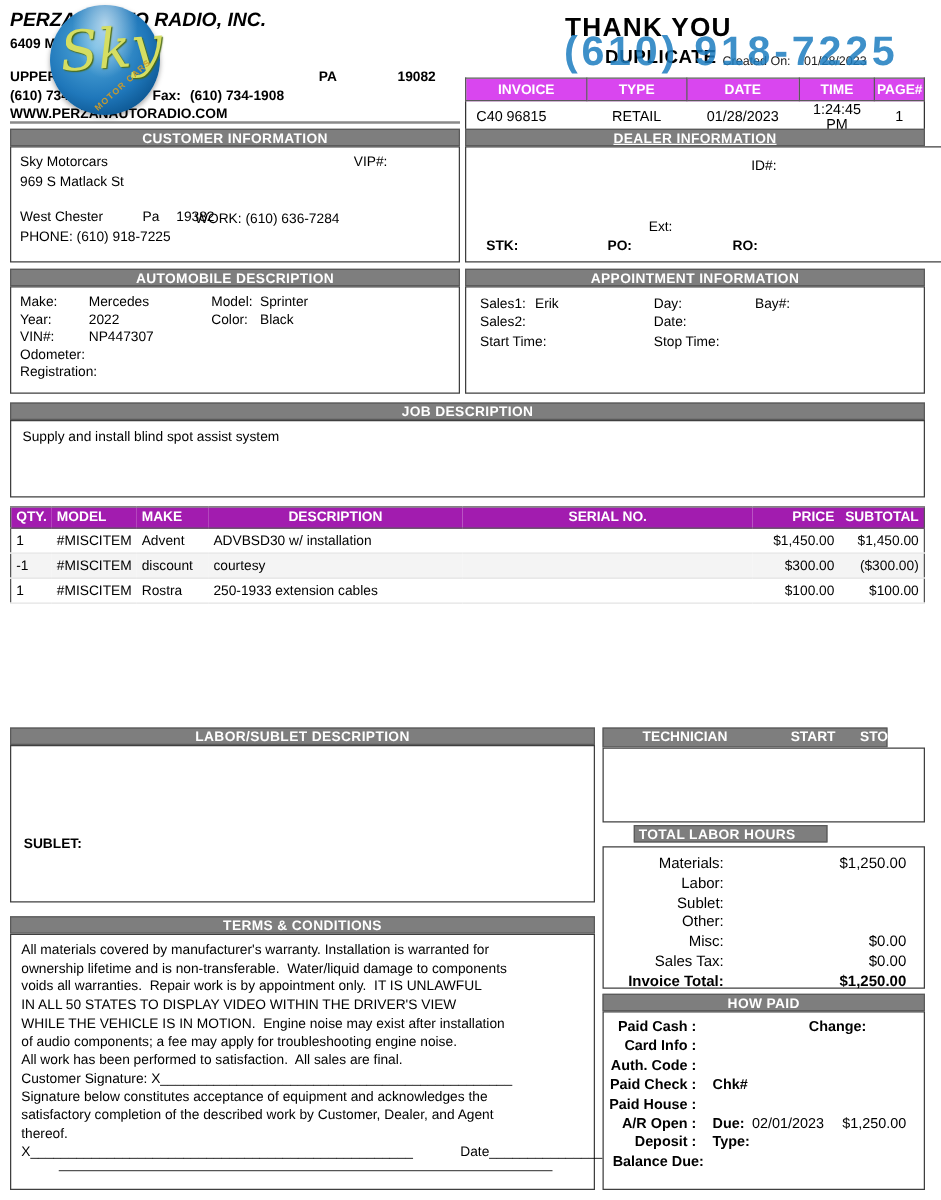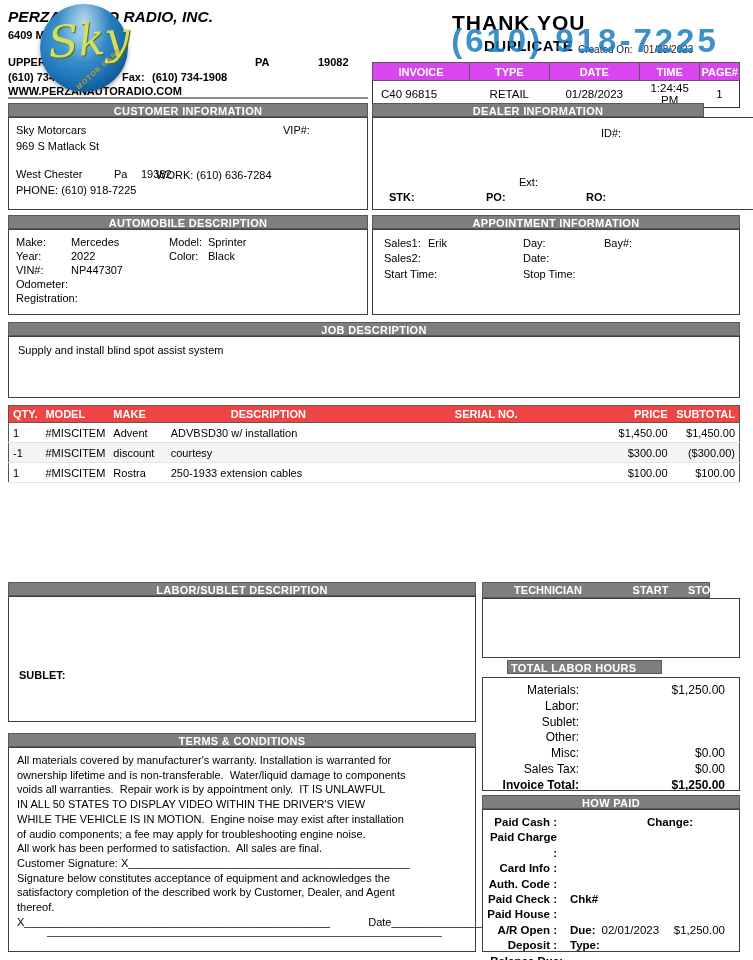--- a/index.html
+++ b/index.html
@@ -30,21 +30,21 @@
   
   .meta{position:absolute;left:372px;top:62px;width:368px;border-collapse:collapse;
         border:1.4px solid #333;font-size:11px;}
   .meta th{background:#d946ef;color:#fff;font-weight:bold;height:15px;border:1px solid #5a5a5a;}
   .meta td{height:18px;text-align:center;font-size:11.5px;}
   .meta td:first-child{text-align:left;padding-left:8px;}
   .hr-left{position:absolute;left:8px;top:97px;width:360px;height:2px;background:#8a8a8a;}
   
   .parts{position:absolute;left:8px;top:405px;width:732px;border-collapse:collapse;
          border:1.2px solid #555;font-size:11px;}
-  .parts th{background:#ef4444;color:#fff;height:16px;border-top:1px solid #5a5a5a;border-bottom:1px solid #5a5a5a;padding:0 4px;}
+  .parts th{background:#a21caf;color:#fff;height:16px;border-top:1px solid #5a5a5a;border-bottom:1px solid #5a5a5a;padding:0 4px;}
   .parts td{height:19px;padding:0 4px;border-bottom:1px solid #e3e3e3;}
   .parts tr.alt td{background:#f4f4f4;}
   .al{text-align:left}.ac{text-align:center}.ar{text-align:right}
   
   .t-row{position:relative;display:flex;line-height:15.8px;font-size:12px;}
   .t-label{width:96px;text-align:right;}
   .t-value{flex:1;text-align:right;padding-right:14px;}
   .t-bold{font-weight:bold;}
   
   .hp-row{position:relative;line-height:15.4px;font-size:11.5px;}
@@ -128,21 +128,21 @@
     <div class="txt" style="left:7px;top:66px;">
       <span>PHONE:</span>
       <span>(610) 918-7225</span>
     </div>
     <div class="txt" style="left:147px;top:51px;">
       <span>WORK:</span>
       <span>(610) 636-7284</span>
     </div>
   </div>
 
-  <div class="bar" style="left:372px;top:103px;width:332px;">DEALER INFORMATION</div>
+  <div class="bar" style="left:372px;top:103px;width:368px;text-decoration:underline;">DEALER INFORMATION</div>
   <div class="box" style="left:372px;top:117px;width:424px;height:93px;">
     <div class="txt" style="left:228px;top:9px;">ID#:</div>
     <div class="txt" style="left:146px;top:58px;">Ext:</div>
     <div class="txt b" style="left:16px;top:73px;">STK:</div>
     <div class="txt b" style="left:113px;top:73px;">PO:</div>
     <div class="txt b" style="left:213px;top:73px;">RO:</div>
   </div>
 
   <div class="bar" style="left:8px;top:215px;width:360px;">AUTOMOBILE DESCRIPTION</div>
   <div class="box" style="left:8px;top:229px;width:360px;height:86px;">
@@ -289,23 +289,20 @@
     </div>
     <div class="terms-rule"></div>
   </div>
 
   <div class="bar" style="left:482px;top:795px;width:258px;">HOW PAID</div>
   <div class="box" style="left:482px;top:809px;width:258px;height:143px;padding-top:5px;">
     <div class="hp-row">
       <span class="hp-label">Paid Cash :</span><span class="hp-change">Change:</span>
     </div>
     <div class="hp-row">
-      <span class="hp-label">Paid Charge :</span>
-    </div>
-    <div class="hp-row">
       <span class="hp-label">Card Info :</span>
     </div>
     <div class="hp-row">
       <span class="hp-label">Auth. Code :</span>
     </div>
     <div class="hp-row">
       <span class="hp-label">Paid Check :</span><span class="hp-mid">Chk#</span>
     </div>
     <div class="hp-row">
       <span class="hp-label">Paid House :</span>

